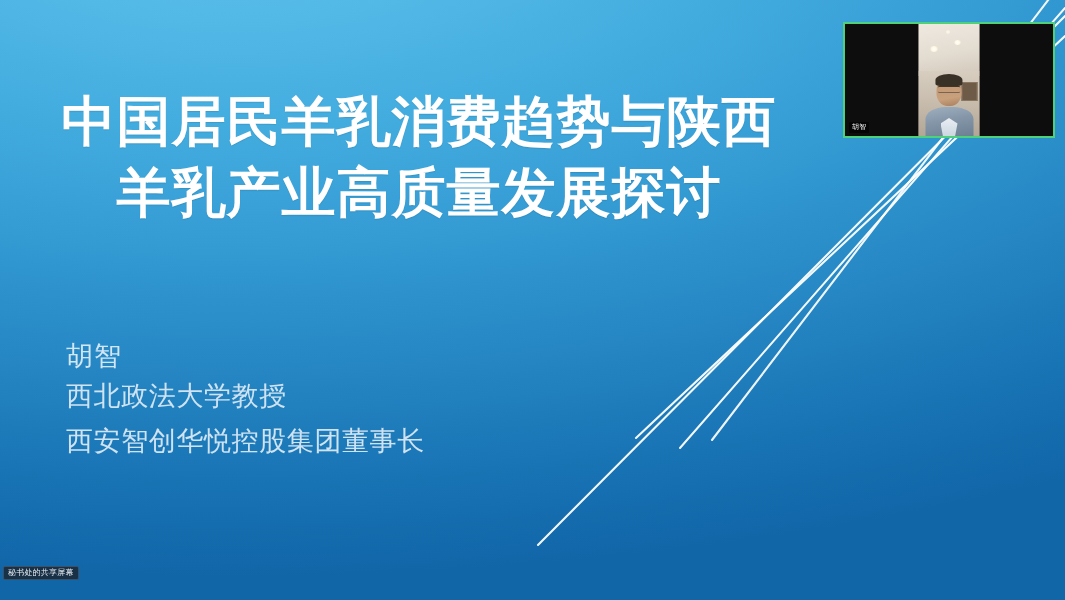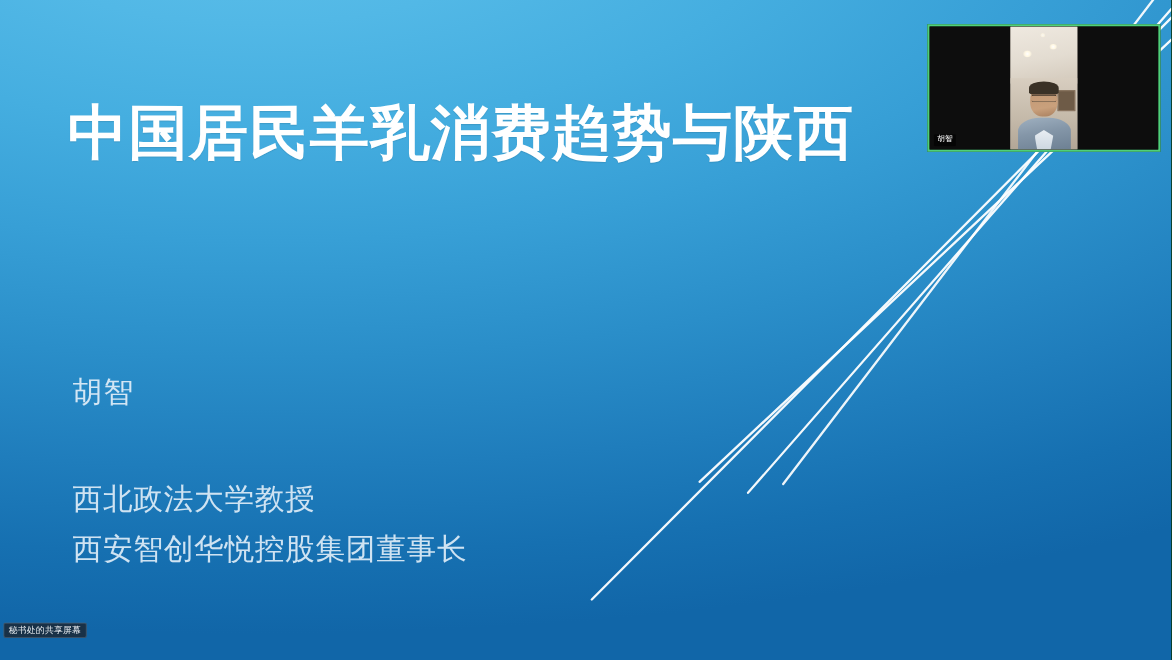--- a/index.html
+++ b/index.html
@@ -68,21 +68,20 @@
     color: #cfe3f2;
   }
   .presenter-name {
     font-size: 27px;
     font-weight: 400;
     line-height: 1.25;
     letter-spacing: 1px;
     color: #d3e6f4;
   }
   .affiliations {
-    margin-top: 58px;
   }
   .affiliation-line {
     font-size: 27px;
     font-weight: 400;
     line-height: 1.68;
     letter-spacing: 0.6px;
     color: #cfe3f2;
     white-space: nowrap;
   }
 
@@ -235,20 +234,21 @@
     <g stroke="#ffffff" fill="none" stroke-linecap="round">
       <line x1="1065" y1="-22" x2="712" y2="440" stroke-width="2.1" opacity="0.92"></line>
       <line x1="1065" y1="8" x2="680" y2="448" stroke-width="2.0" opacity="0.95"></line>
       <line x1="1065" y1="36" x2="636" y2="438" stroke-width="2.1" opacity="0.95"></line>
       <line x1="1065" y1="16" x2="538" y2="545" stroke-width="2.1" opacity="0.95"></line>
     </g>
   </svg>
 
   <div class="title-block">
     <span class="title-line">中国居民羊乳消费趋势与陕西</span>
+    <span class="title-line">羊乳产业高质量发展探讨</span>
   </div>
 
   <div class="presenter-block">
     <div class="presenter-name">胡智</div>
     <div class="affiliations">
       <div class="affiliation-line">西北政法大学教授</div>
       <div class="affiliation-line">西安智创华悦控股集团董事长</div>
     </div>
   </div>
 

